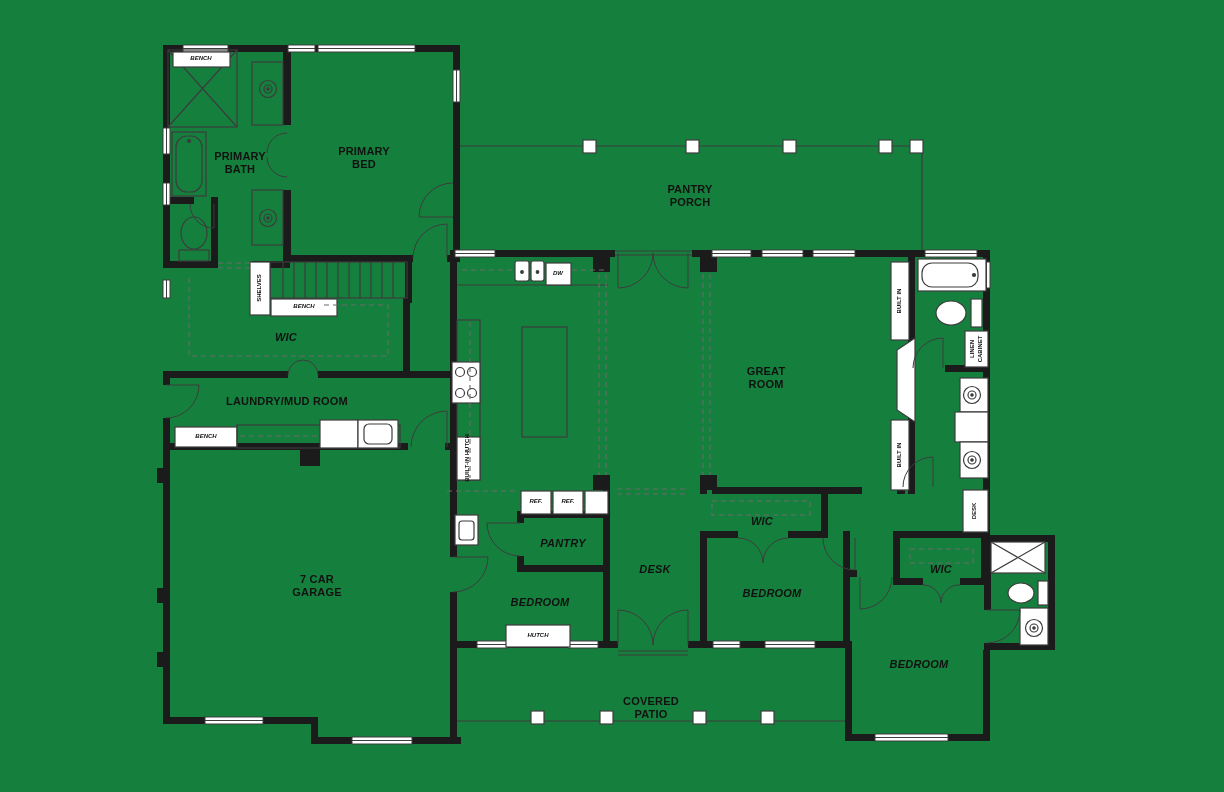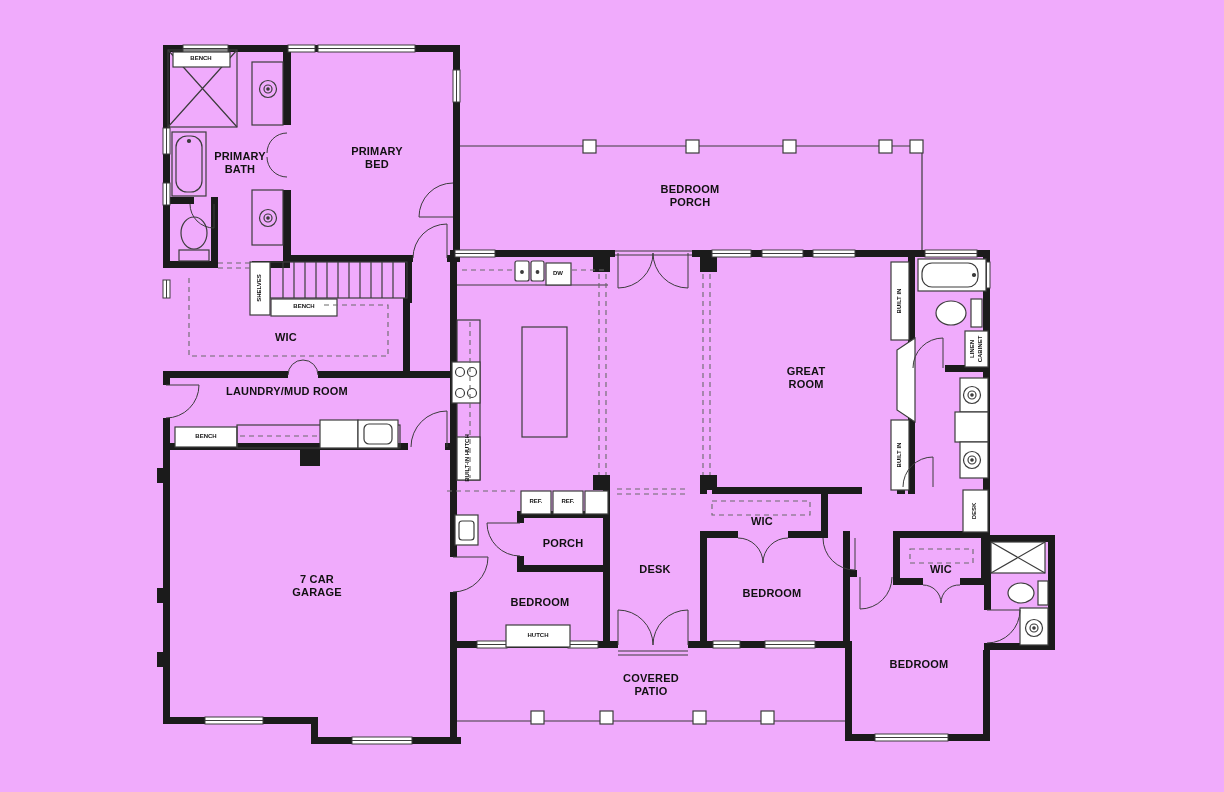--- a/index.html
+++ b/index.html
@@ -1,21 +1,21 @@
 <!DOCTYPE html>
 <html><head>
 <meta charset="utf-8">
 <style>
   html,body{margin:0;padding:0;background:#fff;}
-  #plan{position:relative;width:1224px;height:792px;background:#f0abfc;overflow:hidden;
+  #plan{position:relative;width:1224px;height:792px;background:#15803d;overflow:hidden;
         font-family:"Liberation Sans", sans-serif;}
   #plan svg{position:absolute;left:0;top:0;}
   .lbl{position:absolute;transform:translate(-50%,-50%);font-weight:bold;font-size:11px;
        line-height:1.2;text-align:center;letter-spacing:.2px;color:#111;}
-  .one{white-space:nowrap;}
+  .one{white-space:nowrap;font-style:italic;}
   .sm{font-size:6px;font-weight:bold;letter-spacing:0;}
   .vert{transform:translate(-50%,-50%) rotate(-90deg);white-space:nowrap;}
   .vert2{transform:translate(-50%,-50%) rotate(-90deg);white-space:normal;width:42px;line-height:1.25;}
 </style>
 </head>
 <body>
 
 <div id="plan">
 
 <svg width="1224" height="792" viewBox="0 0 1224 792">
@@ -334,34 +334,34 @@
     <path d="M240,436 H318"></path>
     <path d="M599,274 V475 M606,274 V475 M703,274 V475 M710,274 V475"></path>
     <path d="M617,489 H688 M617,494 H688"></path>
     <rect x="712" y="501" width="98" height="14"></rect>
     <rect x="910" y="549" width="63" height="14"></rect>
     <path d="M447,491 H517"></path>
   </g>
 </svg>
 
   <div class="lbl" style="left:240px;top:163px;width:80px">PRIMARY BATH</div>
-  <div class="lbl" style="left:377px;top:158px;width:70px">PRIMARY BED</div>
-  <div class="lbl" style="left:690px;top:196px;width:84px">BEDROOM PORCH</div>
+  <div class="lbl" style="left:364px;top:158px;width:70px">PRIMARY BED</div>
+  <div class="lbl" style="left:690px;top:196px;width:84px">PANTRY PORCH</div>
   <div class="lbl one" style="left:286px;top:338px">WIC</div>
-  <div class="lbl" style="left:287px;top:392px;width:122px">LAUNDRY/MUD ROOM</div>
-  <div class="lbl" style="left:806px;top:378px;width:64px">GREAT ROOM</div>
+  <div class="lbl" style="left:287px;top:402px;width:122px">LAUNDRY/MUD ROOM</div>
+  <div class="lbl" style="left:766px;top:378px;width:64px">GREAT ROOM</div>
   <div class="lbl" style="left:317px;top:586px;width:74px">7 CAR GARAGE</div>
-  <div class="lbl one" style="left:563px;top:544px">PORCH</div>
+  <div class="lbl one" style="left:563px;top:544px">PANTRY</div>
   <div class="lbl one" style="left:540px;top:603px">BEDROOM</div>
   <div class="lbl one" style="left:655px;top:570px">DESK</div>
   <div class="lbl one" style="left:772px;top:594px">BEDROOM</div>
   <div class="lbl one" style="left:762px;top:522px">WIC</div>
   <div class="lbl one" style="left:919px;top:665px">BEDROOM</div>
   <div class="lbl one" style="left:941px;top:570px">WIC</div>
-  <div class="lbl" style="left:651px;top:685px;width:84px">COVERED PATIO</div>
+  <div class="lbl" style="left:651px;top:708px;width:84px">COVERED PATIO</div>
 
   <div class="lbl sm one" style="left:201px;top:59px">BENCH</div>
   <div class="lbl sm vert" style="left:260px;top:288px">SHELVES</div>
   <div class="lbl sm one" style="left:304px;top:307px">BENCH</div>
   <div class="lbl sm one" style="left:206px;top:437px">BENCH</div>
   <div class="lbl sm one" style="left:558px;top:274px">DW</div>
   <div class="lbl sm one" style="left:536px;top:502px">REF.</div>
   <div class="lbl sm one" style="left:568px;top:502px">REF.</div>
   <div class="lbl sm one" style="left:538px;top:636px">HUTCH</div>
   <div class="lbl sm vert" style="left:468px;top:458px">BUILT-IN HUTCH</div>

